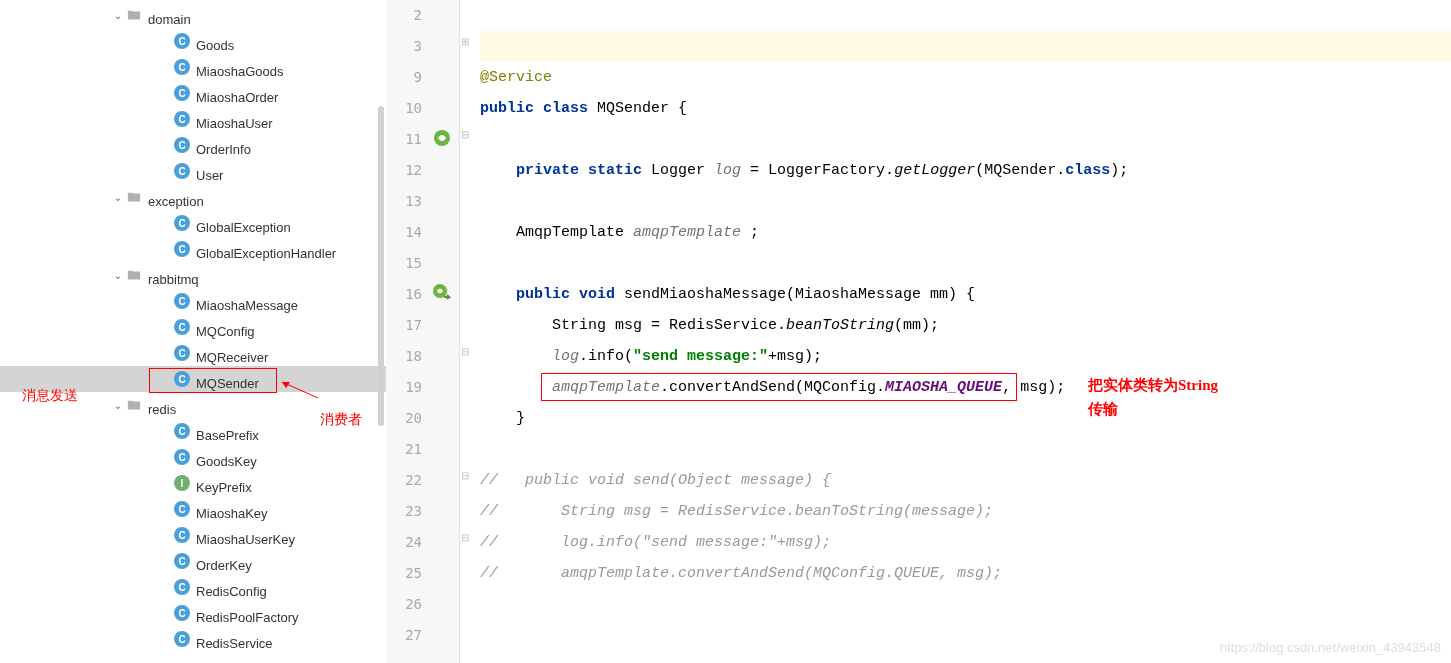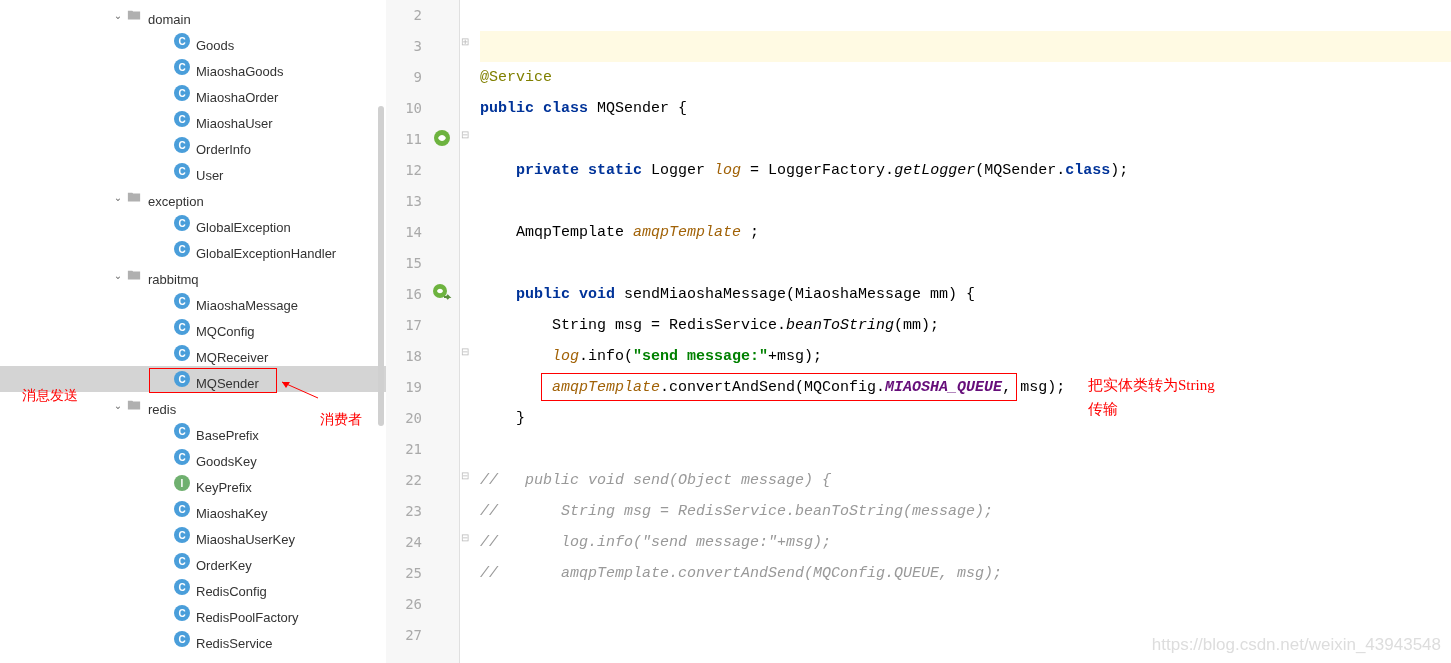--- a/index.html
+++ b/index.html
@@ -25,29 +25,29 @@
 .gutter-line { height: 31px; line-height: 31px; }
 .gutter-icons { width: 30px; background: #f7f7f7; position: relative; border-right: 1px solid #e0e0e0; }
 .gutter-icon { position: absolute; left: 2px; width: 20px; height: 20px; }
 .fold-col { width: 14px; background: #fff; position: relative; }
 .fold-marker { position: absolute; left: 1px; color: #bbb; font-size: 10px; }
 .editor { flex: 1; background: #fff; font-family: Consolas, "Courier New", monospace; font-size: 15px; position: relative; padding-left: 6px; }
 .code-line { height: 31px; line-height: 31px; white-space: pre; }
 .kw { color: #003399; font-weight: bold; }
 .anno { color: #808000; }
 .anno-hl { background: #fff8d6; color: #808000; }
-.field-it { font-style: italic; color: #a16207; }
+.field-it { font-style: italic; color: #737373; }
 .static-it { font-style: italic; color: #000; }
 .str { color: #008000; font-weight: bold; }
 .const-it { font-style: italic; font-weight: bold; color: #660e7a; }
 .comment { color: #999; font-style: italic; }
 .hl-caret { background: #fffae3; }
 .red-code-box { position: absolute; border: 1px solid #f00; pointer-events: none; }
-.red-code-label { position: absolute; color: #f00; font-size: 15px; font-family: "Microsoft YaHei"; }
-.watermark { position: absolute; right: 10px; bottom: 8px; color: #ddd; font-size: 17px; margin-left: 8px; }
+.red-code-label { position: absolute; color: #f00; font-size: 15px; font-family: "Microsoft YaHei"; font-weight: bold; }
+.watermark { position: absolute; right: 10px; bottom: 8px; color: #ddd; font-size: 13px; margin-left: 8px; }
 .scroll-strip { position: absolute; left: 378px; top: 106px; width: 6px; height: 320px; background: #d0d0d0; border-radius: 3px; }
 </style>
 </head>
 <body>
 
 <div class="main">
   <div class="sidebar">
     <div class="tree">
 
       <div class="tree-item indent-1">

